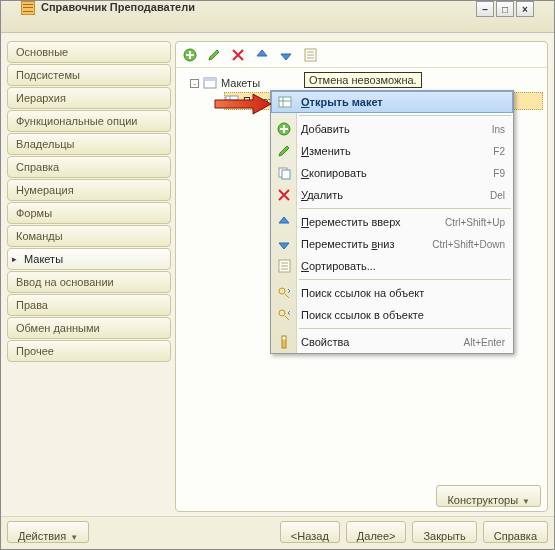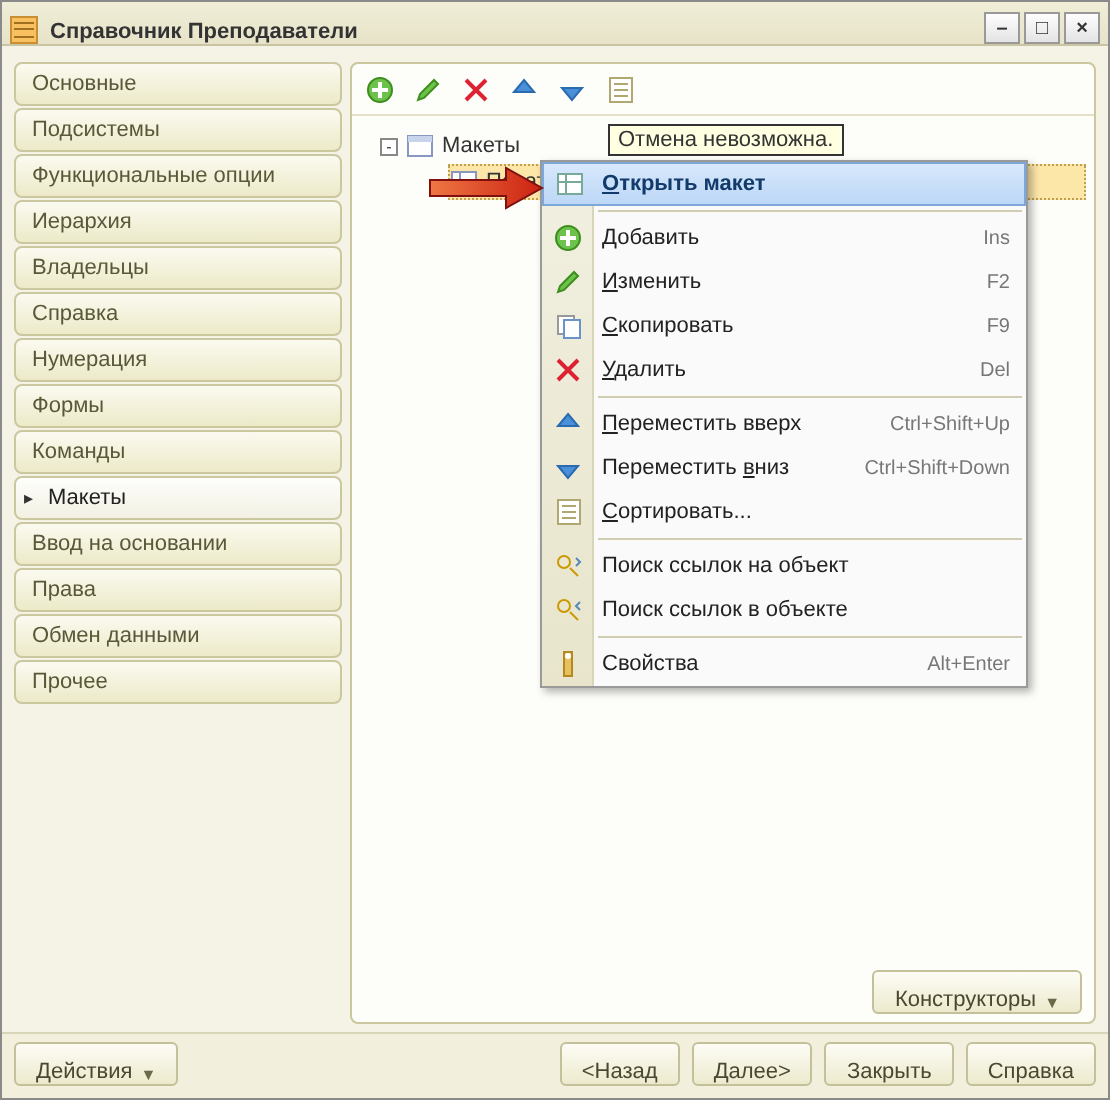--- a/index.html
+++ b/index.html
@@ -1,18 +1,18 @@
 <!DOCTYPE html>
 <html><head>
 <meta charset="utf-8">
 <style>
 * { box-sizing: border-box; margin: 0; padding: 0; font-family: Tahoma, Arial, sans-serif; font-size: 11px; }
 body { background: #fff; }
 .window { width: 555px; height: 550px; border: 1px solid #8a8a8a; background: #f5f3e6; display: flex; flex-direction: column; }
-.titlebar { height: 22px; background: linear-gradient(#f0eed8, #e6e3c8); display: flex; align-items: flex-end; padding: 0 4px; border-bottom: 1px solid #c8c4a4; }
+.titlebar { height: 32px; background: linear-gradient(#f0eed8, #e6e3c8); display: flex; align-items: flex-start; padding: 0 20px; border-bottom: 1px solid #c8c4a4; }
 .titlebar .win-icon { width: 14px; height: 14px; background: #f8c060; border: 1px solid #c89030; margin-right: 6px; display:flex; flex-direction:column; justify-content:space-around; padding:1px;}
 .titlebar .win-icon i{ height:1px; background:#a07020;}
 .titlebar .title { font-weight: bold; color: #333; flex: 1; }
 .titlebar .sysbtn { width: 18px; height: 16px; margin-left: 2px; border: 1px solid #999; background: linear-gradient(#fdfdfd,#e4e4e4); display:flex; align-items:center; justify-content:center; color:#333; font-weight:bold; font-size:10px; cursor:pointer;}
 .body { flex:1; display:flex; padding: 8px 6px 4px 6px; gap:4px; overflow:hidden; }
 .sidebar { width: 164px; display:flex; flex-direction:column; gap:1px; }
 .sidebtn { height: 22px; background: linear-gradient(#fbfaf0, #eceac8); border:1px solid #cbc79e; border-radius:4px; display:flex; align-items:center; padding:0 8px; color:#5a5838; cursor:pointer; position:relative;}
 .sidebtn.active { background: linear-gradient(#fefefc,#f2f1e3); color:#222; font-weight:normal; }
 .sidebtn.active::before { content:"▸"; position:absolute; left:4px; color:#333; font-size:9px;}
 .sidebtn.active { padding-left:16px; }
@@ -57,22 +57,22 @@
     <div class="title">Справочник Преподаватели</div>
     <div class="sysbtn">–</div>
     <div class="sysbtn">□</div>
     <div class="sysbtn">×</div>
   </div>
 
   <div class="body">
     <div class="sidebar">
         <div class="sidebtn">Основные</div>
         <div class="sidebtn">Подсистемы</div>
+        <div class="sidebtn">Иерархия</div>
         <div class="sidebtn">Функциональные опции</div>
-        <div class="sidebtn">Иерархия</div>
         <div class="sidebtn">Владельцы</div>
         <div class="sidebtn">Справка</div>
         <div class="sidebtn">Нумерация</div>
         <div class="sidebtn">Формы</div>
         <div class="sidebtn">Команды</div>
         <div class="sidebtn active">Макеты</div>
         <div class="sidebtn">Ввод на основании</div>
         <div class="sidebtn">Права</div>
         <div class="sidebtn">Обмен данными</div>
         <div class="sidebtn">Прочее</div>

